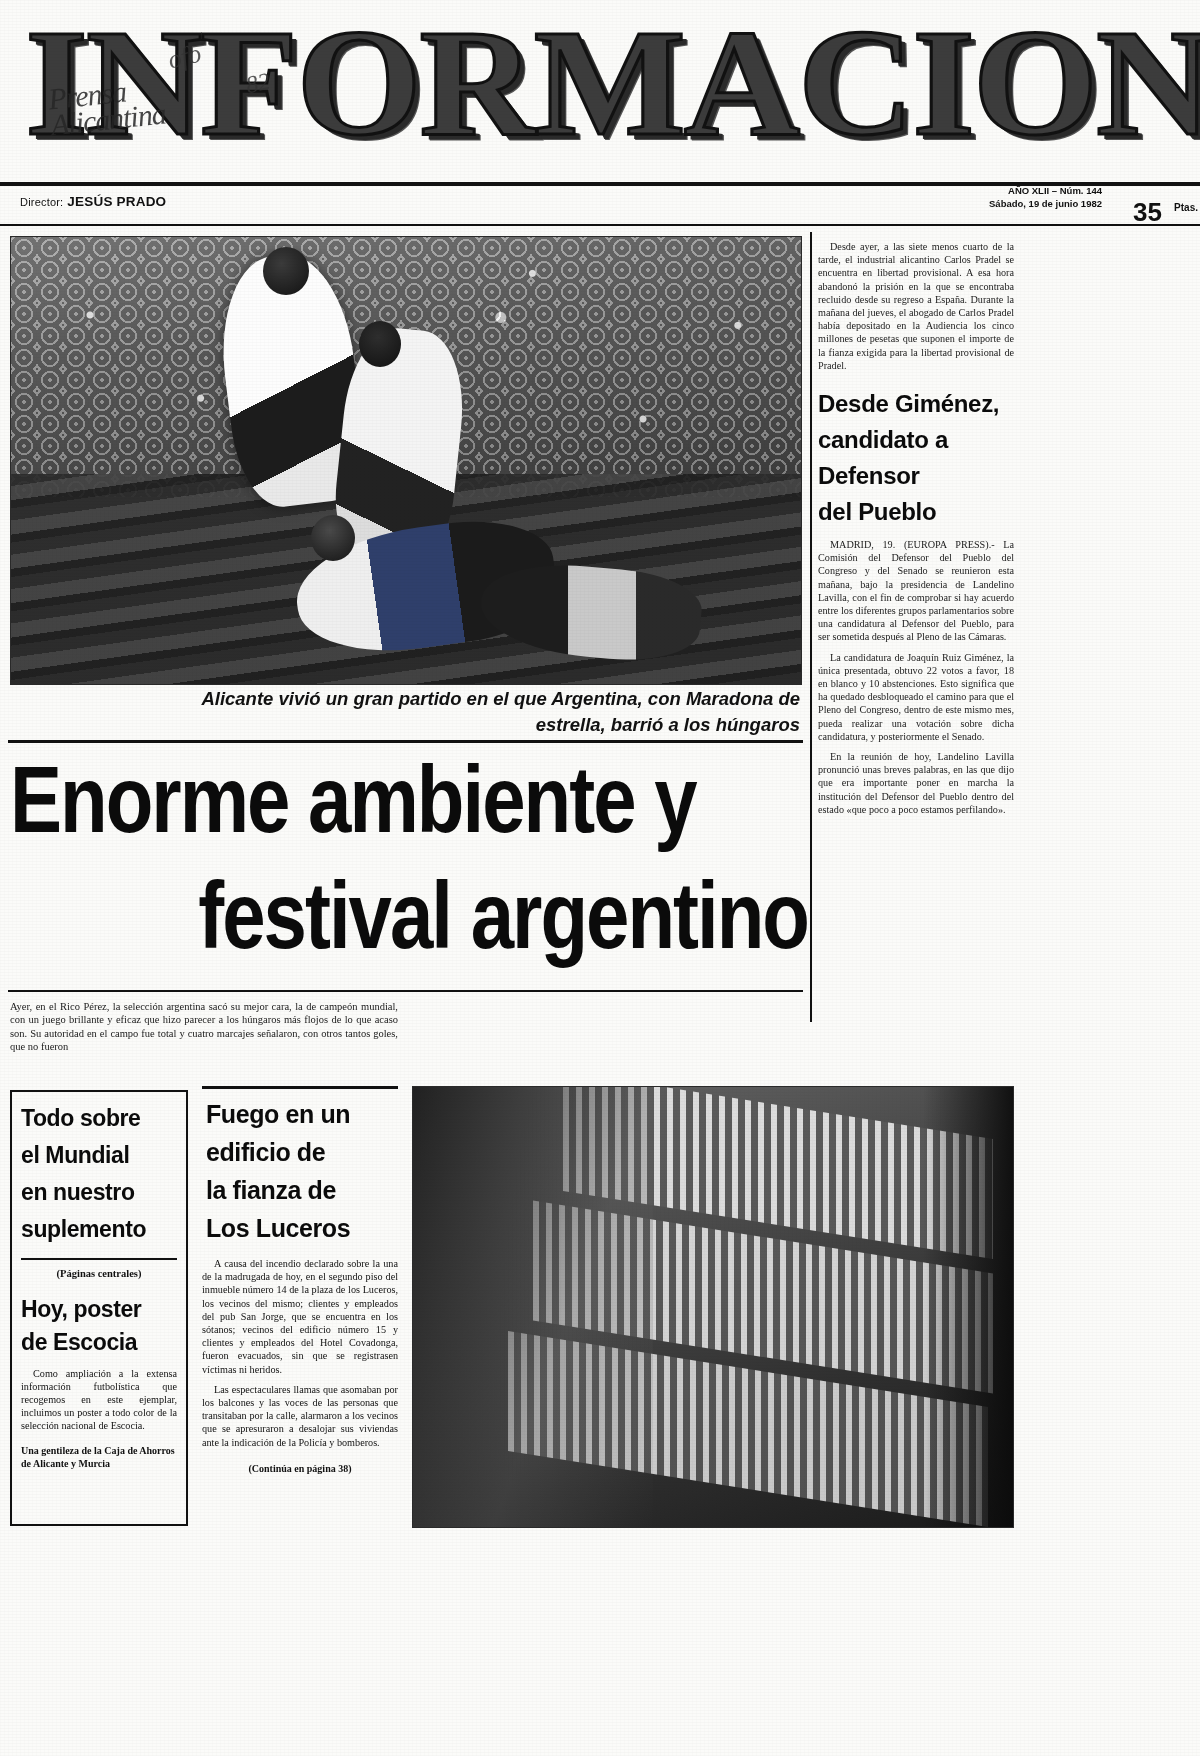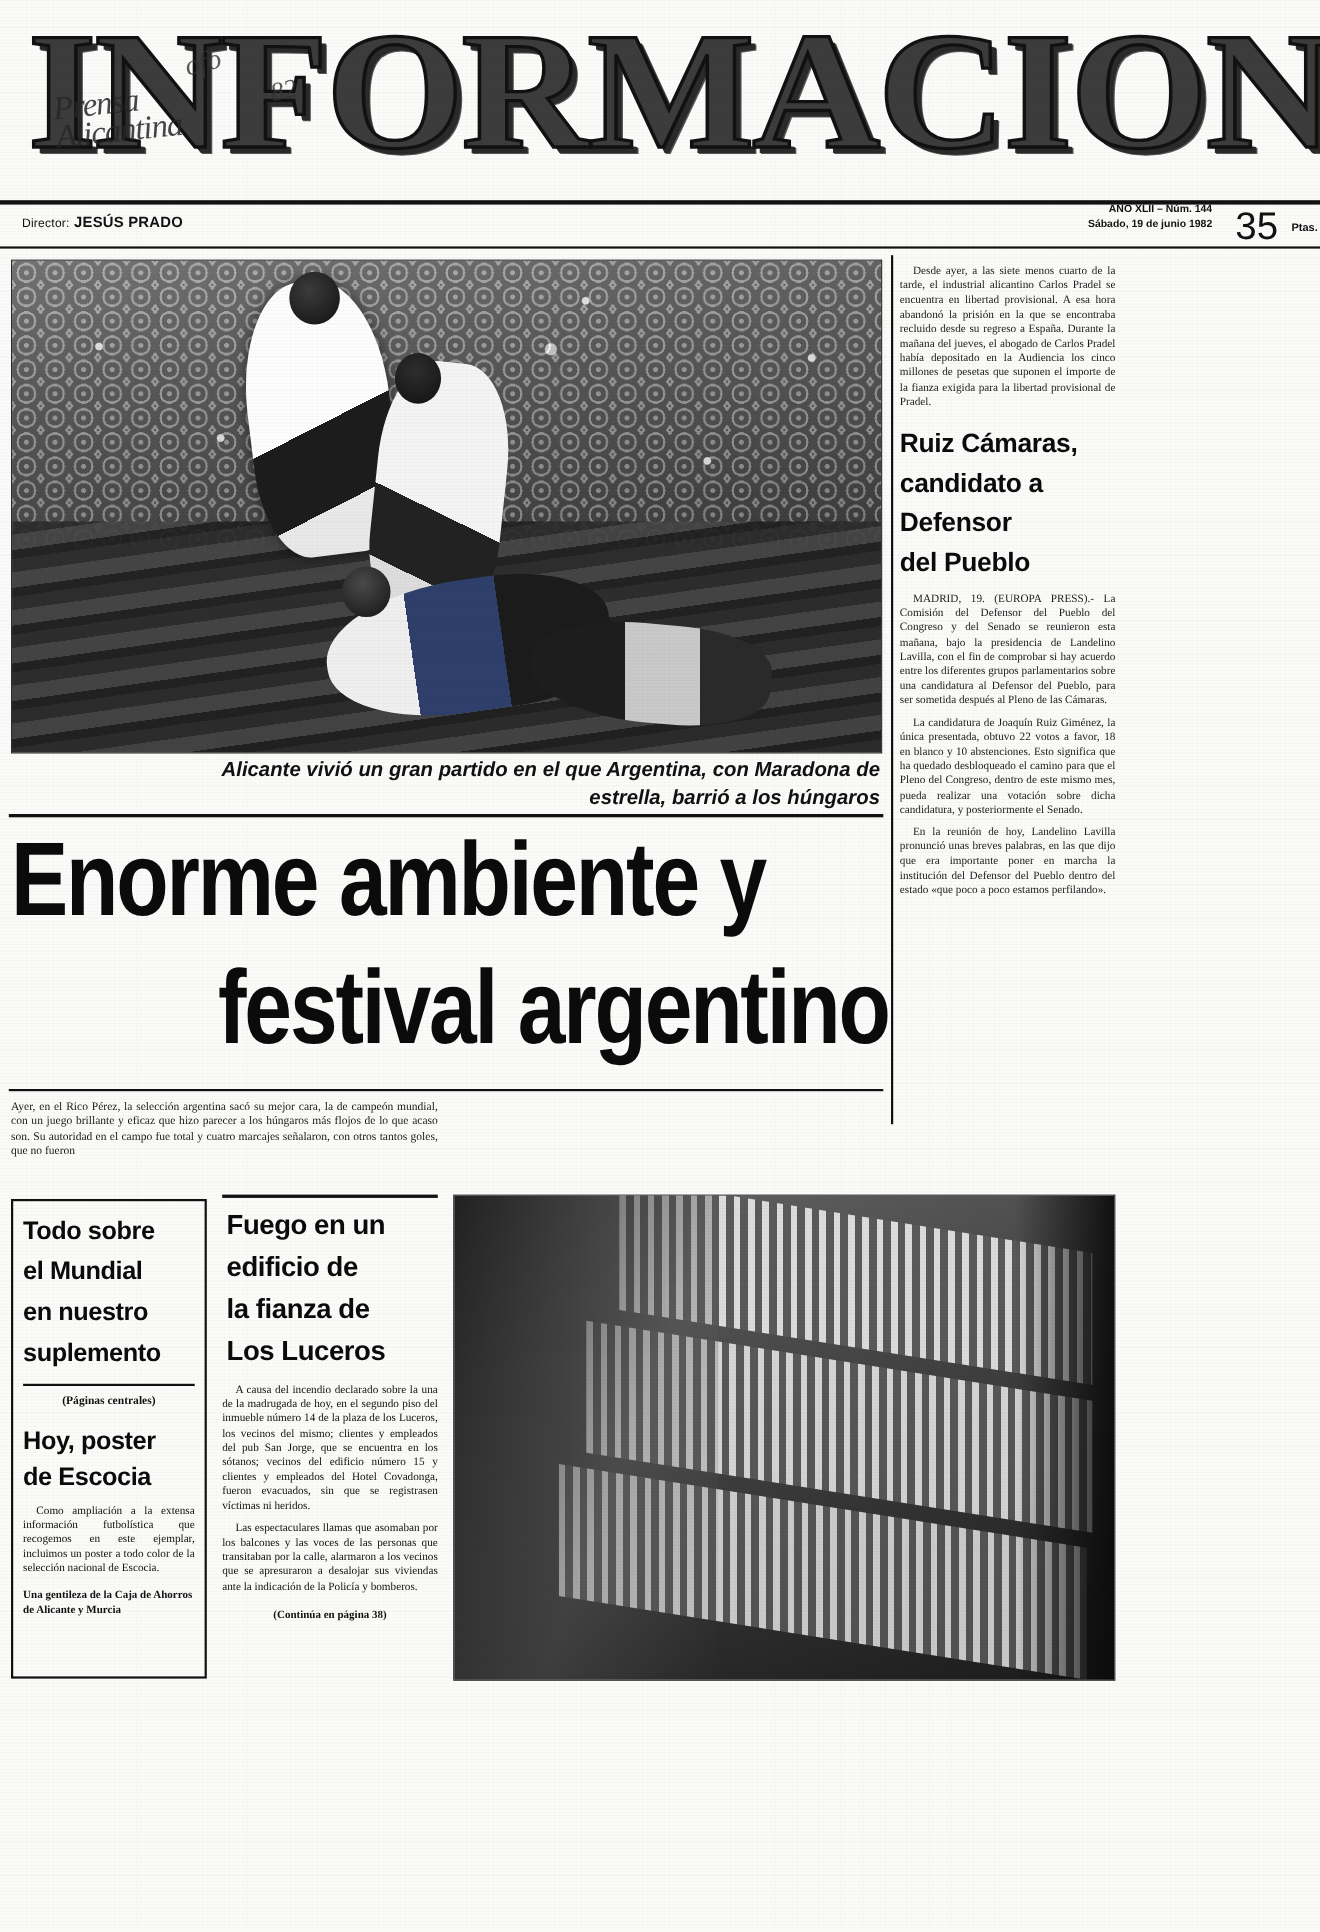--- a/index.html
+++ b/index.html
@@ -57,21 +57,21 @@
   .folio .director{
     position:absolute;left:20px;top:8px;font-size:13.5px;font-weight:bold;
     letter-spacing:.2px;
   }
   .folio .director .lbl{font-weight:normal;font-size:11px;}
   .folio .issue{
     position:absolute;right:98px;top:-2px;text-align:right;width:250px;
     font-size:9.5px;font-weight:bold;line-height:13px;
   }
   .folio .price{
-    position:absolute;right:38px;top:0;font-size:35px;font-weight:normal;
+    position:absolute;right:38px;top:11px;font-size:26px;font-weight:bold;
     font-family:"Liberation Sans",sans-serif;
   }
   .folio .priceunit{position:absolute;right:2px;top:16px;font-size:10px;font-weight:bold;}
 
   
   .photo-main{
     position:absolute;left:10px;top:236px;width:790px;height:447px;
     overflow:hidden;border:1px solid #2a2a2a;
     background:
       radial-gradient(circle at 28% 22%, #f3f3f3 0 6px, rgba(0,0,0,0) 7px),
@@ -275,21 +275,21 @@
   </div>
 
   <div class="vrule" style="left:810px;top:232px;height:790px;"></div>
 
   <div class="rightcol">
     <div class="rc-body">
       <p>Desde ayer, a las siete menos cuarto de la tarde, el industrial alicantino Carlos Pradel se encuentra en libertad provisional. A esa hora abandonó la prisión en la que se encontraba recluido desde su regreso a España. Durante la mañana del jueves, el abogado de Carlos Pradel había depositado en la Audiencia los cinco millones de pesetas que suponen el importe de la fianza exigida para la libertad provisional de Pradel.</p>
     </div>
 
     <div class="rc-head small" style="margin-top:14px;">
-      <div>Ruiz Cámaras,</div>
+      <div>Desde Giménez,</div>
       <div>candidato a</div>
       <div>Defensor</div>
       <div>del Pueblo</div>
     </div>
     <div class="rc-body">
       <p>MADRID, 19. (EUROPA PRESS).- La Comisión del Defensor del Pueblo del Congreso y del Senado se reunieron esta mañana, bajo la presidencia de Landelino Lavilla, con el fin de comprobar si hay acuerdo entre los diferentes grupos parlamentarios sobre una candidatura al Defensor del Pueblo, para ser sometida después al Pleno de las Cámaras.</p>
       <p>La candidatura de Joaquín Ruiz Giménez, la única presentada, obtuvo 22 votos a favor, 18 en blanco y 10 abstenciones. Esto significa que ha quedado desbloqueado el camino para que el Pleno del Congreso, dentro de este mismo mes, pueda realizar una votación sobre dicha candidatura, y posteriormente el Senado.</p>
       <p>En la reunión de hoy, Landelino Lavilla pronunció unas breves palabras, en las que dijo que era importante poner en marcha la institución del Defensor del Pueblo dentro del estado «que poco a poco estamos perfilando».</p>
     </div>
   </div>

